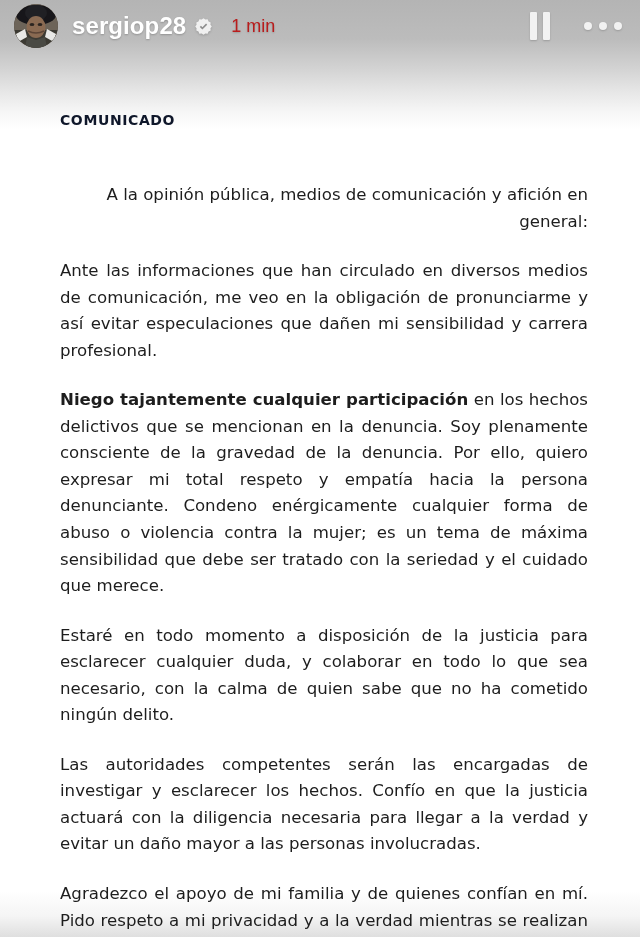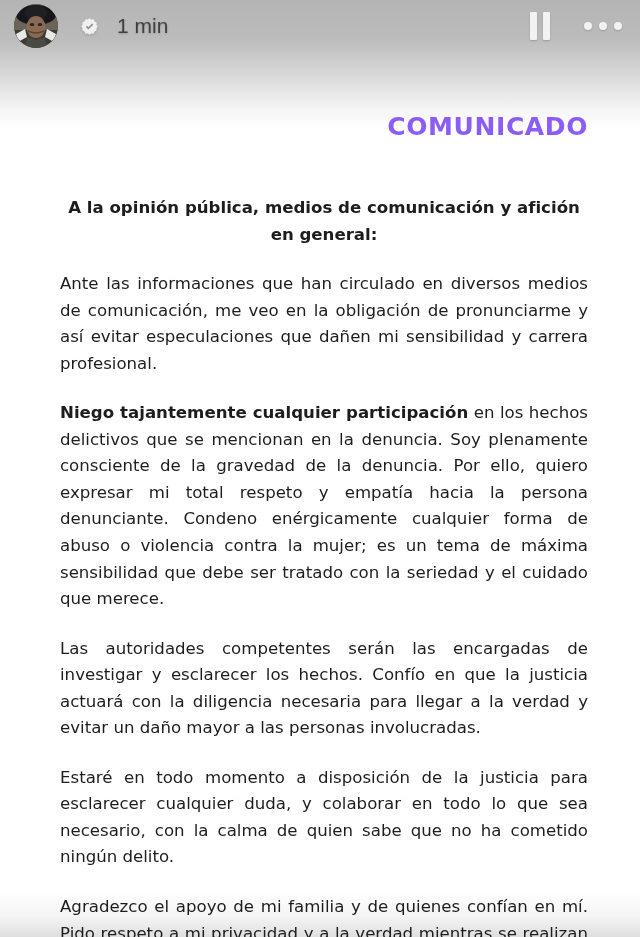--- a/index.html
+++ b/index.html
@@ -84,22 +84,22 @@
   .verified-badge {
     margin-left: 8px;
     width: 19px;
     height: 19px;
     flex: 0 0 auto;
     display: block;
     filter: drop-shadow(0 1px 1px rgba(0,0,0,0.18));
   }
   .timestamp {
     margin-left: 18px;
-    color: #404040;
-    font-size: 21px;
+    color: #b91c1c;
+    font-size: 18px;
     font-weight: 400;
     white-space: nowrap;
     text-shadow: 0 1px 2px rgba(0,0,0,0.18);
   }
 
   .header-actions {
     margin-left: auto;
     display: flex;
     align-items: center;
     gap: 34px;
@@ -135,39 +135,39 @@
     position: absolute;
     left: 0;
     top: 52px;
     width: 640px;
     height: 885px;
     box-sizing: border-box;
     padding: 60px 52px 0 60px;
     z-index: 3;
   }
   .doc-title {
-    text-align: right;
+    text-align: left;
     font-family: "DejaVu Sans", "Liberation Sans", sans-serif;
-    font-size: 25px;
+    font-size: 14px;
     font-weight: 700;
     letter-spacing: 0.6px;
-    color: #8b5cf6;
+    color: #0f172a;
     margin: 0 0 54px 0;
   }
   .doc-p {
     font-family: "DejaVu Sans", "Liberation Sans", sans-serif;
     font-size: 16.6px;
     line-height: 1.60;
     color: #1d1d1d;
     text-align: justify;
     text-justify: inter-word;
     margin: 0 0 23px 0;
     hyphens: none;
   }
-  .doc-p.no-justify { text-align: center; font-weight: bold; }
+  .doc-p.no-justify { text-align: right; }
   .doc-p b { font-weight: 700; }
 </style>
 </head>
 <body>
 
 <div id="story">
 
   <div class="bg-gradient-top"></div>
 
   <div class="story-header">
@@ -189,20 +189,21 @@
           <ellipse cx="26" cy="20.5" rx="2.4" ry="1.5" fill="#2b2420"></ellipse>
           <path d="M14 27 Q22 31 30 27" stroke="#5b4436" stroke-width="1.4" fill="none"></path>
           <path d="M2 30 L11 25 L13 33 L4 38 Z" fill="#e8e8e6"></path>
           <path d="M42 30 L33 25 L31 33 L40 38 Z" fill="#e8e8e6"></path>
           <path d="M13 33 L22 36 L31 33 L33 44 L11 44 Z" fill="#4a4a44"></path>
         </g>
       </svg>
     </div>
 
     <div class="username-wrap">
+      <span class="username">sergiop28</span>
       <svg class="verified-badge" viewBox="0 0 24 24">
         <path fill="#f0f0f0" d="M12 1.5l2.33 1.77 2.9-.3 1.17 2.68 2.68 1.17-.3 2.9L22.5 12l-1.72 2.28.3 2.9-2.68 1.17-1.17 2.68-2.9-.3L12 22.5l-2.33-1.77-2.9.3-1.17-2.68-2.68-1.17.3-2.9L1.5 12l1.72-2.28-.3-2.9 2.68-1.17L6.77 2.97l2.9.3L12 1.5z"></path>
         <path fill="#8e8e8e" d="M10.6 15.9l-3.3-3.3 1.5-1.5 1.8 1.8 4.6-4.6 1.5 1.5-6.1 6.1z"></path>
       </svg>
       <span class="timestamp">1 min</span>
     </div>
 
     <div class="header-actions">
       <div class="pause-button">
         <span class="bar"></span>
@@ -220,22 +221,22 @@
 
     <div class="doc-title">COMUNICADO</div>
 
     <p class="doc-p no-justify">A la opinión pública, medios de comunicación y afición en general:</p>
 
     <p class="doc-p">Ante las informaciones que han circulado en diversos medios de comunicación, me veo en la obligación de pronunciarme y así evitar especulaciones que dañen mi sensibilidad y carrera profesional.</p>
 
 
     <p class="doc-p"><b>Niego tajantemente cualquier participación</b><span> en los hechos delictivos que se mencionan en la denuncia. Soy plenamente consciente de la gravedad de la denuncia. Por ello, quiero expresar mi total respeto y empatía hacia la persona denunciante. Condeno enérgicamente cualquier forma de abuso o violencia contra la mujer; es un tema de máxima sensibilidad que debe ser tratado con la seriedad y el cuidado que merece.</span></p>
 
+    <p class="doc-p">Estaré en todo momento a disposición de la justicia para esclarecer cualquier duda, y colaborar en todo lo que sea necesario, con la calma de quien sabe que no ha cometido ningún delito.</p>
+
     <p class="doc-p">Las autoridades competentes serán las encargadas de investigar y esclarecer los hechos. Confío en que la justicia actuará con la diligencia necesaria para llegar a la verdad y evitar un daño mayor a las personas involucradas.</p>
-
-    <p class="doc-p">Estaré en todo momento a disposición de la justicia para esclarecer cualquier duda, y colaborar en todo lo que sea necesario, con la calma de quien sabe que no ha cometido ningún delito.</p>
 
     <p class="doc-p">Agradezco el apoyo de mi familia y de quienes confían en mí. Pido respeto a mi privacidad y a la verdad mientras se realizan las investigaciones correspondientes.</p>
 
   </div>
 
   <div class="bg-gradient-bottom"></div>
 </div>
 
 </body></html>

